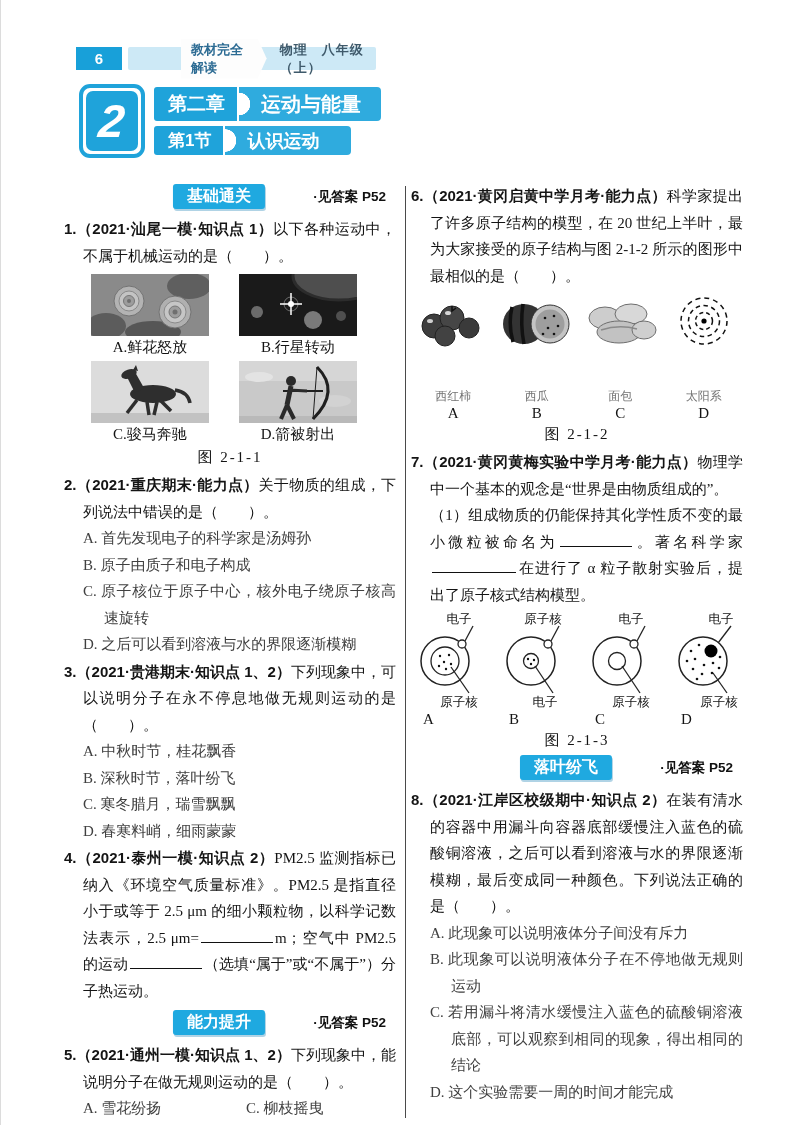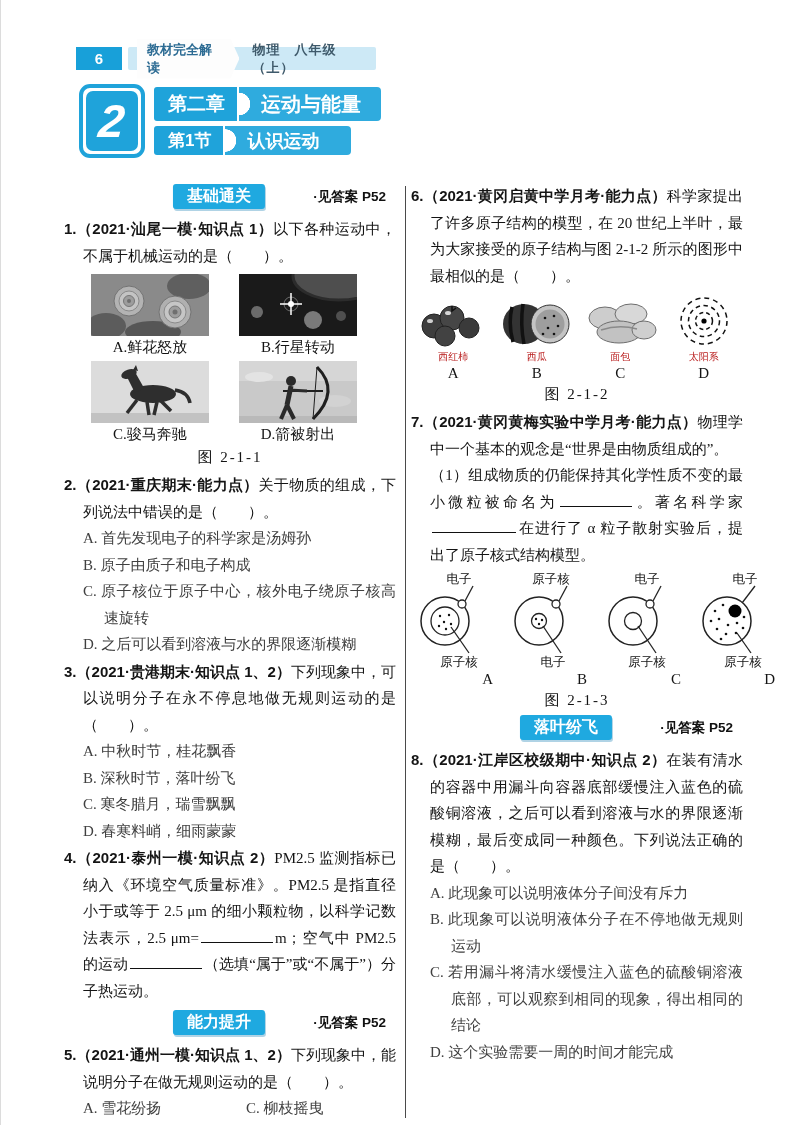--- a/index.html
+++ b/index.html
@@ -6,21 +6,21 @@
   body { background:#e8e8e8; font-family:"Liberation Serif", serif; }
   .page { width:800px; height:1125px; background:#ffffff; position:relative;
           overflow:hidden; margin:0 auto; border-left:1px solid #dcdcdc; }
 
   
   .header { display:flex; align-items:center; margin:47px 0 0 75px; }
   .pagenum { width:46px; height:23px; background:#18a0d9; color:#fff;
              font:700 15px "Liberation Sans", sans-serif;
              display:flex; align-items:center; justify-content:center; }
   .band { margin-left:6px; width:248px; height:23px; background:#cde9f6;
-          display:flex; align-items:center; border-radius:2px; }
+          display:flex; align-items:center; border-radius:2px;padding-left:44px; }
   .series-pill { margin-left:9px; background:#fdfdfd; color:#2c6b93;
                  font:700 13px "Liberation Sans", sans-serif;
                  padding:2px 16px 2px 10px;
                  clip-path:polygon(0 0, calc(100% - 9px) 0, 100% 50%, calc(100% - 9px) 100%, 0 100%); }
   .subject { margin-left:13px; color:#3f5a6b; letter-spacing:1px;
              font:700 13px "Liberation Sans", sans-serif; }
 
   
   .banner { display:flex; margin:14px 0 0 78px; }
   .numbox { width:66px; height:74px; border:4px solid #1fa3da; border-radius:11px;
@@ -74,24 +74,24 @@
              row-gap:3px; margin:5px 0 0 27px; }
   .figcell { text-align:center; }
   .figcell svg { display:block; width:118px; height:62px; background:#eee; }
   .figlabel { font-size:15px; line-height:22px; color:#141414; }
   .figcap { text-align:center; font-size:15px; letter-spacing:2px; color:#141414;
             margin:3px 0 5px 0; }
 
   .figrow6 { display:flex; gap:5px; margin:5px 0 0 3px; }
   .f6cell { width:80px; text-align:center; }
   .f6cell svg { display:block; width:78px; height:54px; margin:0 auto; }
-  .f6name { font-size:10px; line-height:17px; color:#b91c1c; }
+  .f6name { font-size:12px; line-height:17px; color:#737373;margin-top:40px; }
   .f6letter { font-size:15px; line-height:17px; color:#141414; }
 
-  .atomrow { display:flex; gap:12px; margin-top:3px;text-align:right; }
+  .atomrow { display:flex; gap:4px; margin-top:3px; }
   .atomcell { width:83px; }
   .atomcell svg { display:block; width:82px; height:100px; }
   .atomletter { font-size:15px; margin-left:12px; color:#141414; }
 </style>
 </head>
 <body>
 
 <div class="page">
 
   <div class="header">

